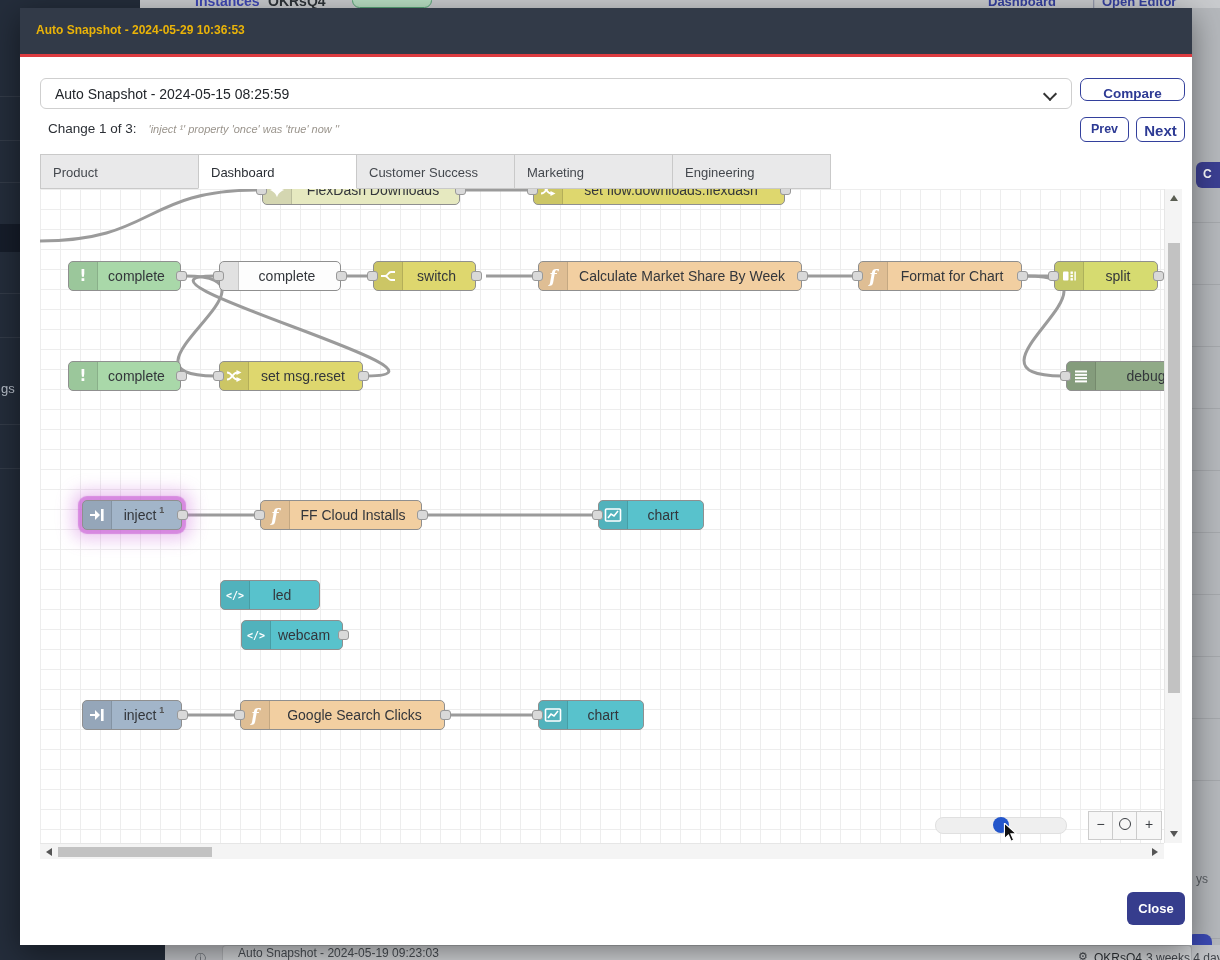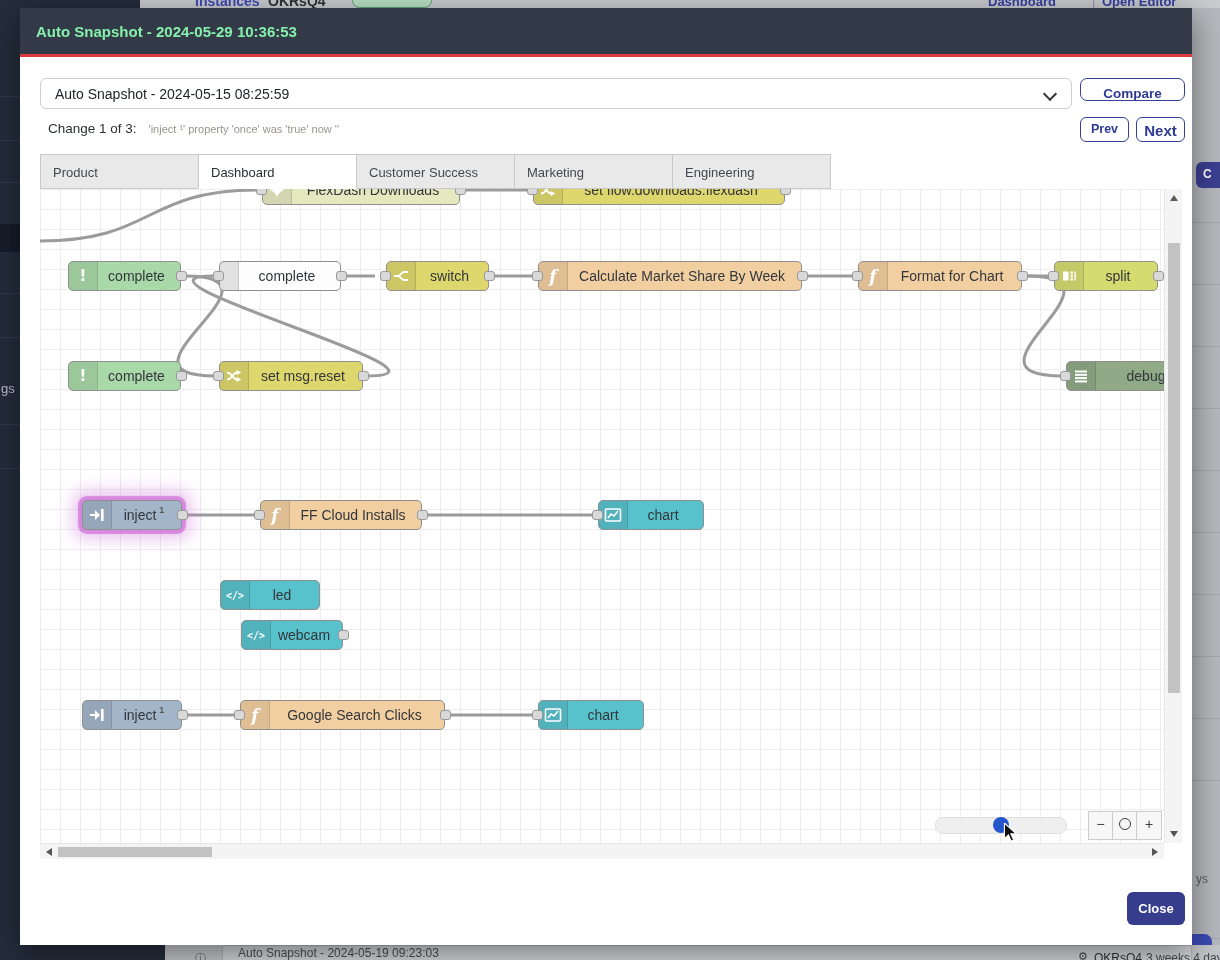--- a/index.html
+++ b/index.html
@@ -23,30 +23,30 @@
   #bottomstrip{position:absolute;left:165px;top:945px;width:1055px;height:15px;background:#c3c5c9;z-index:2;overflow:hidden;}
   #bs-card{position:absolute;left:57px;top:0;width:968px;height:15px;background:#d3d5d8;border:1px solid #b2b4b8;border-bottom:none;border-radius:4px 4px 0 0;}
   #bs-snap{position:absolute;left:73px;top:1px;color:#4a4f55;font-size:12px;}
   #bs-info{position:absolute;left:30px;top:6px;color:#5a5f66;font-size:11px;}
   #bs-proj{position:absolute;left:929px;top:6px;color:#2e3237;font-size:12px;}
   #bs-gear{position:absolute;left:913px;top:5px;color:#43474d;font-size:11px;}
   #bs-age{position:absolute;left:981px;top:6px;color:#43474d;font-size:12px;white-space:nowrap;}
   
   #modal{position:absolute;left:20px;top:8px;width:1172px;height:937px;background:#fff;z-index:5;box-shadow:0 8px 30px rgba(0,0,0,.45);}
   #modal-header{position:absolute;left:0;top:0;width:100%;height:49px;background:#323a48;border-bottom:3px solid #dd3b40;box-sizing:border-box;}
-  #modal-title{position:absolute;left:16px;top:15px;color:#86efac;font-size:15px;font-weight:bold;}
+  #modal-title{position:absolute;left:16px;top:15px;color:#eab308;font-size:12px;font-weight:bold;}
   #snap-select{position:absolute;left:20px;top:70px;width:1032px;height:31px;border:1px solid #cfcfcf;border-radius:6px;background:#fff;box-sizing:border-box;}
   #snap-select-value{position:absolute;left:14px;top:7px;font-size:14px;color:#22262b;}
   #snap-caret{position:absolute;right:16px;top:10px;width:8px;height:8px;border-right:2px solid #333;border-bottom:2px solid #333;transform:rotate(45deg);}
   .btn-outline{position:absolute;background:#fff;border:1.5px solid #33409c;border-radius:7px;color:#2d3a94;font-weight:bold;text-align:center;box-sizing:border-box;}
   #btn-compare{left:1060px;top:70px;width:105px;height:23px;font-size:13.5px;padding-top:7px;}
   #btn-prev{left:1060px;top:109px;width:49px;height:25px;font-size:12.5px;padding-top:4px;border-radius:6px;}
   #btn-next{left:1116px;top:109px;width:49px;height:25px;font-size:15px;padding-top:4px;border-radius:6px;}
   #change-row{position:absolute;left:28px;top:113px;font-size:13.5px;color:#2c3036;}
-  #change-detail{margin-left:12px;font-size:11px;color:#9a948c;}
+  #change-detail{margin-left:12px;font-size:11px;color:#9a948c;font-style:italic;}
   
   #tab-bar{position:absolute;left:20px;top:146px;height:35px;display:flex;}
   .tab{width:159px;height:35px;border:1px solid #c9c9c9;margin-right:-1px;background:#e9e9ea;box-sizing:border-box;font-size:13px;color:#44484e;padding:10px 0 0 12px;}
   .tab.active{background:#fff;border-bottom-color:#fff;position:relative;z-index:2;font-weight:normal;color:#2b2f35;}
   
   #canvas{position:absolute;left:20px;top:181px;width:1124px;height:654px;background:#fff;overflow:hidden;background-image:linear-gradient(to right,#ededed 1px,transparent 1px),linear-gradient(to bottom,#ededed 1px,transparent 1px);background-size:20px 20px;}
   #wire-svg{position:absolute;left:0;top:0;z-index:1;}
   .node{position:absolute;height:30px;border:1px solid #8f8f8f;border-radius:5px;box-sizing:border-box;z-index:2;}
   .node .node-icon{position:absolute;left:0;top:0;bottom:0;width:28px;background:rgba(0,0,0,.08);border-right:1px solid rgba(0,0,0,.12);display:flex;align-items:center;justify-content:center;color:#fff;border-radius:4px 0 0 4px;}
   .node .node-label{position:absolute;left:28px;right:4px;top:0;bottom:0;display:flex;align-items:center;justify-content:center;font-size:14px;color:#33363b;white-space:nowrap;}
@@ -196,21 +196,21 @@
             </div>
             <span class="node-label">complete</span>
             <div class="port out"></div>
           </div>
           <div class="node" style="left: 179px; top: 72px; width: 122px; background: rgb(253, 253, 253);">
             <div class="node-icon" style="width: 18px; background: rgba(0, 0, 0, 0.11);"></div>
             <span class="node-label" style="left: 18px;">complete</span>
             <div class="port in"></div>
             <div class="port out"></div>
           </div>
-          <div class="node" style="left: 346px; top: 72px; width: 103px; background: rgb(222, 215, 110); text-decoration: underline;">
+          <div class="node" style="left: 333px; top: 72px; width: 103px; background: rgb(222, 215, 110); text-decoration: underline;">
             <div class="node-icon">
               <svg width="16" height="16" viewBox="0 0 16 16" fill="none" stroke="#fff" stroke-width="1.8">
                 <path d="M1 8h4c3 0 3-4 6-4h4"></path>
                 <path d="M5 8c3 0 3 4 6 4h4"></path>
               </svg>
             </div>
             <span class="node-label">switch</span>
             <div class="port in"></div>
             <div class="port out"></div>
           </div>

